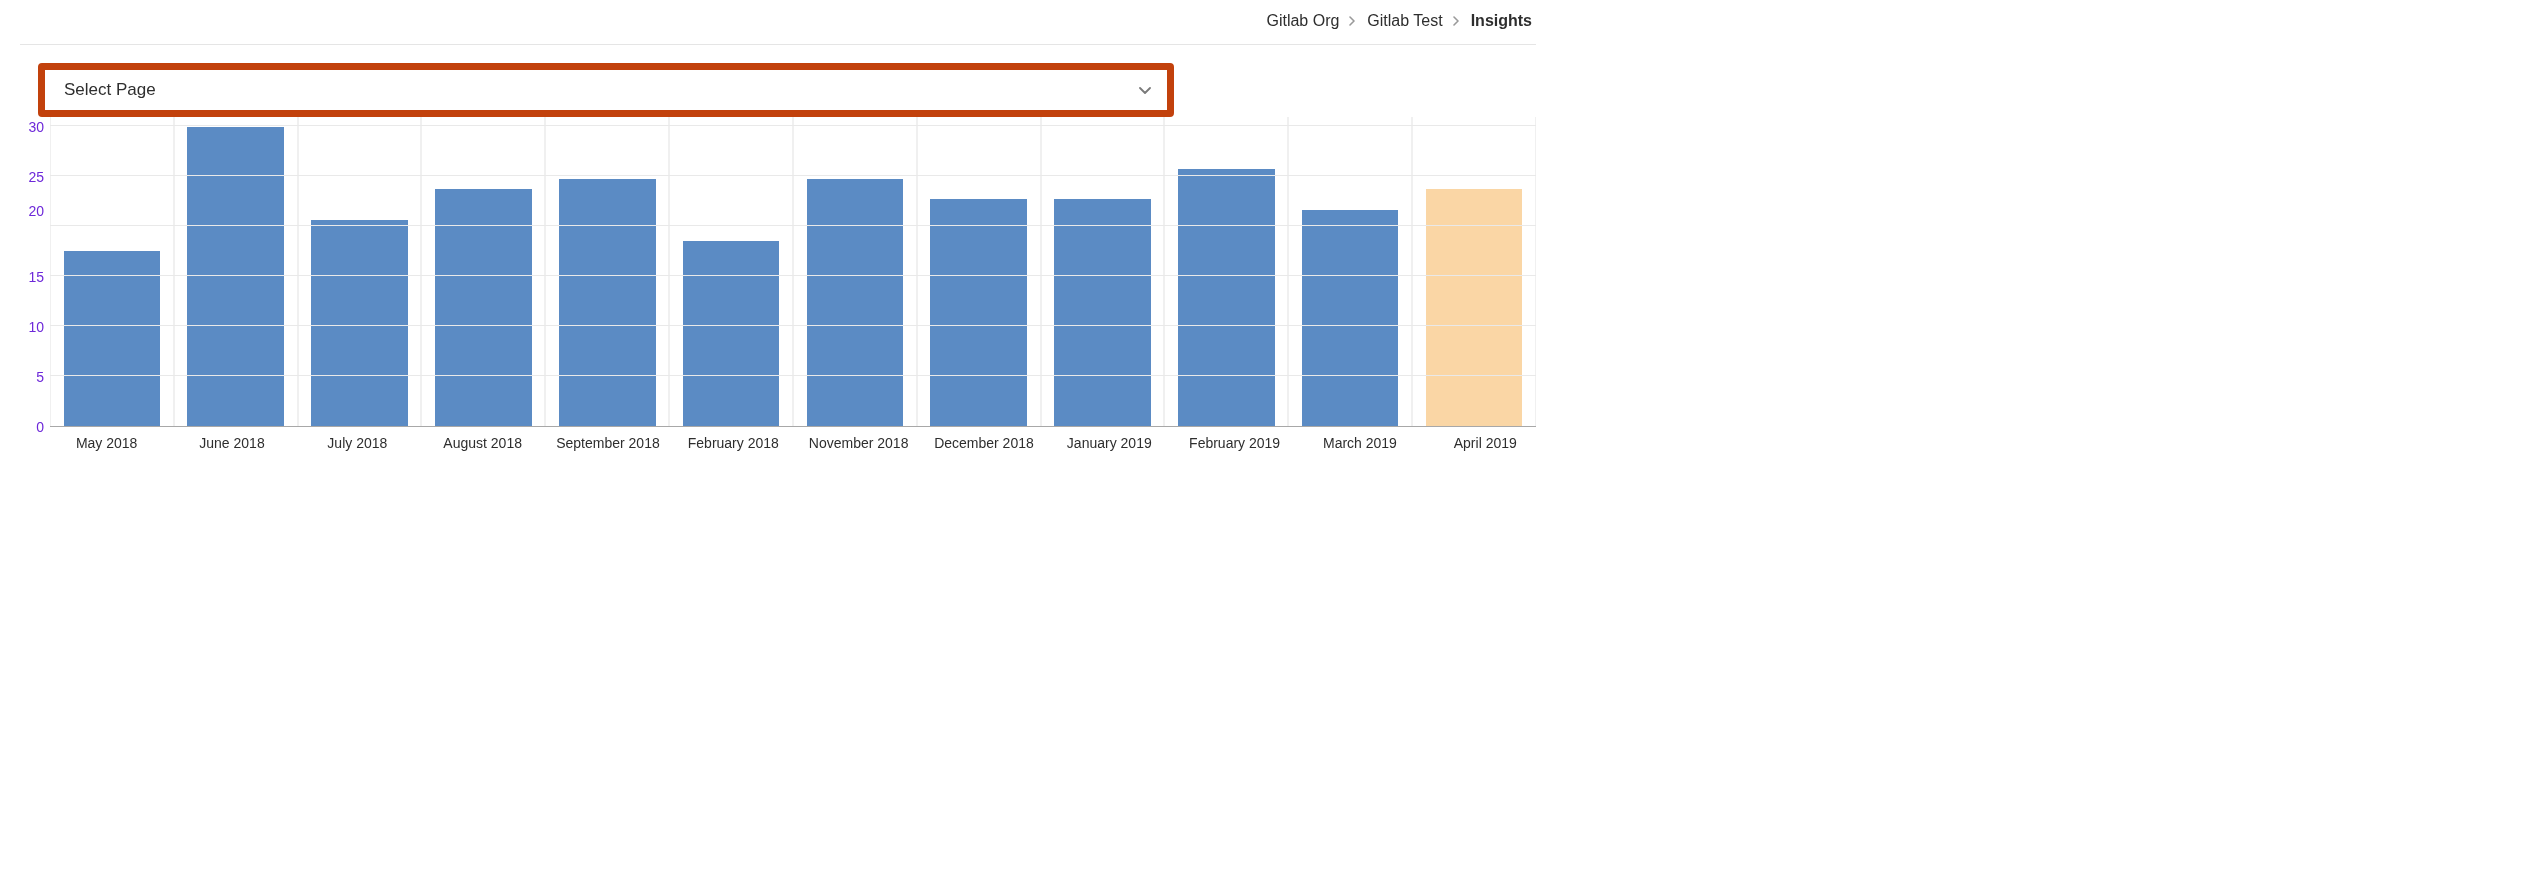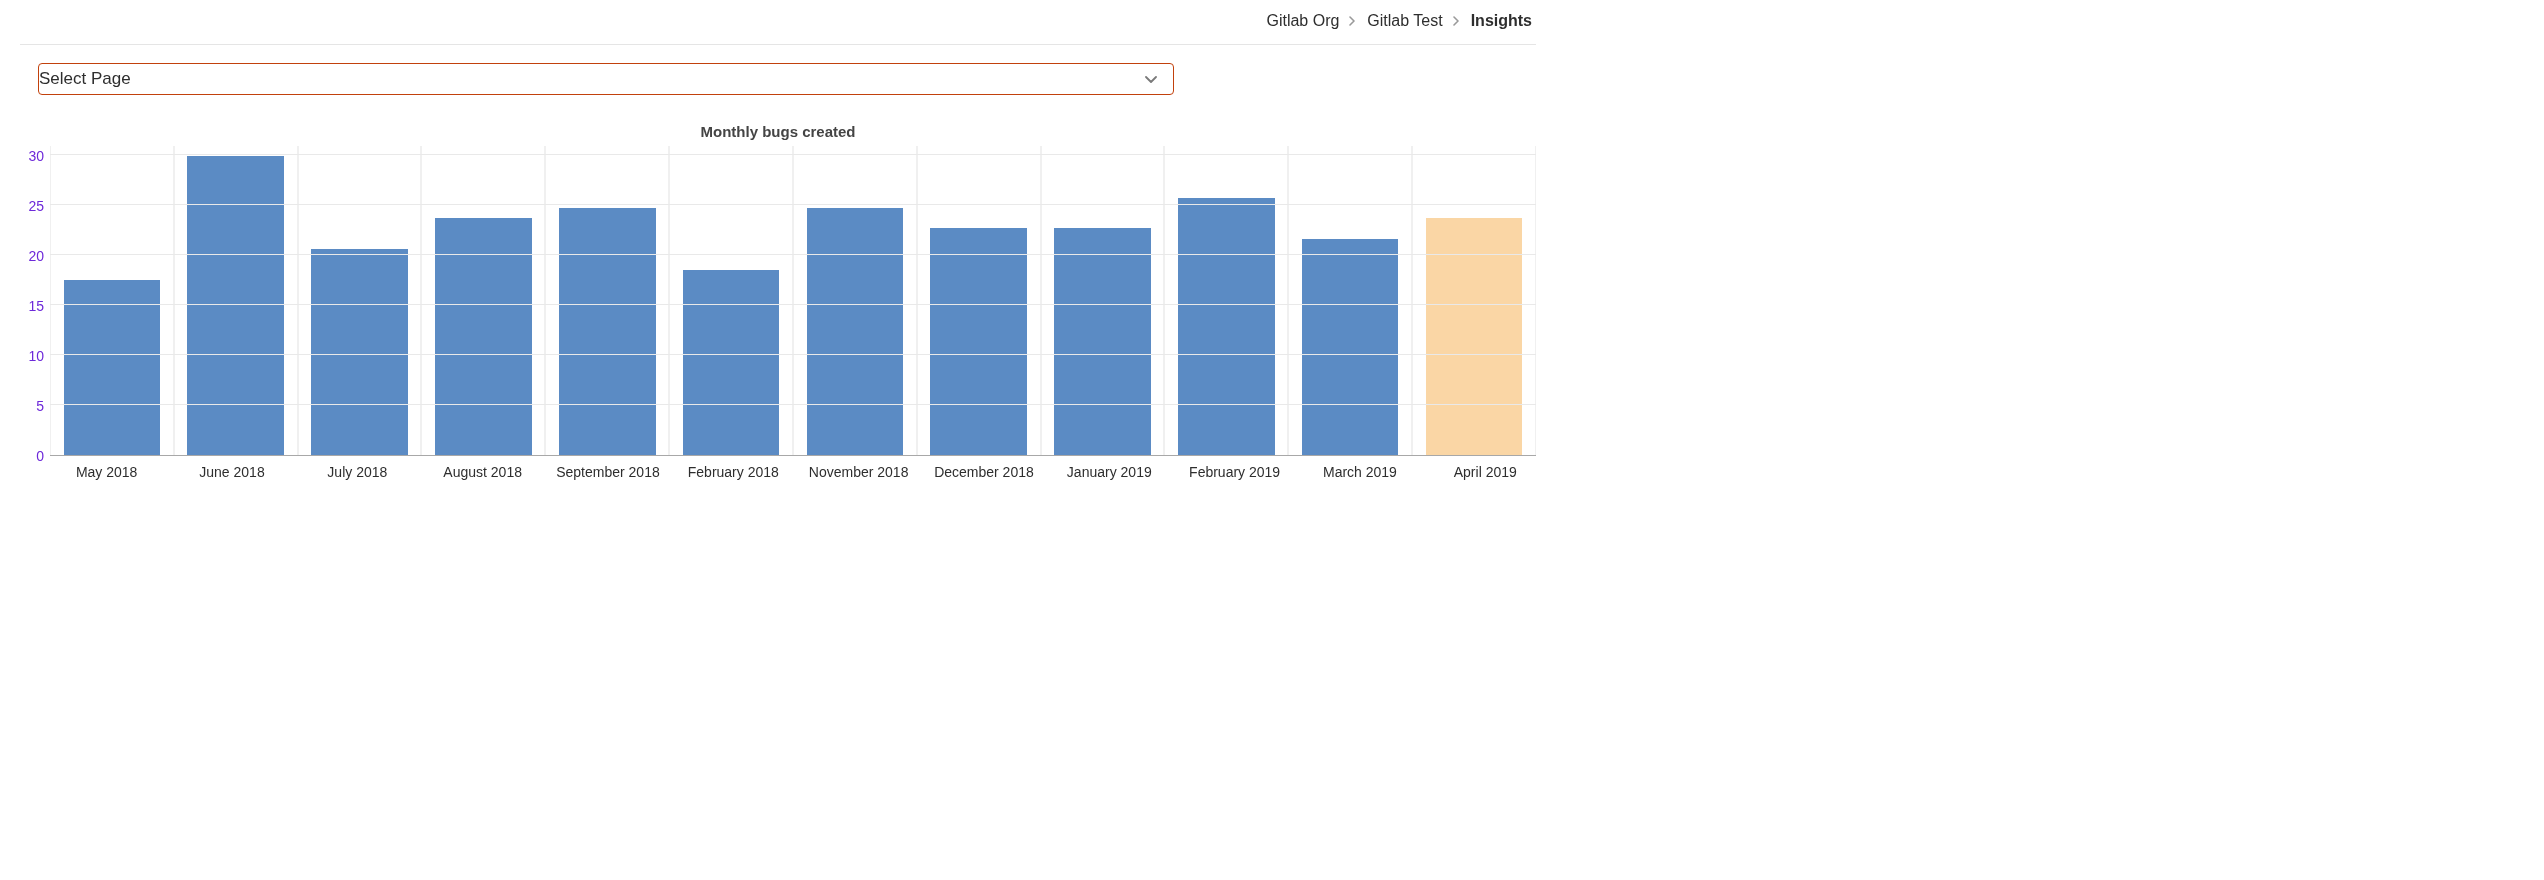--- a/index.html
+++ b/index.html
@@ -39,26 +39,26 @@
     height: 1px;
     background: #e5e5e5;
     margin: 0 12px;
   }
   .select-wrap {
     padding: 18px 0 0 30px;
   }
   .select {
     position: relative;
     width: 1136px;
-    height: 32px;
-    border: 1px solid #c2410c;
+    height: 54px;
+    border: 7px solid #c2410c;
     border-radius: 4px;
     display: flex;
     align-items: center;
-    padding: 0 0;
+    padding: 0 19px;
     cursor: pointer;
     background: #fff;
   }
   .select-label {
     font-size: 17px;
     color: #2e2e2e;
   }
   .select-caret {
     position: absolute;
     right: 16px;
@@ -186,29 +186,28 @@
       <span class="select-label">Select Page</span>
       <span class="select-caret">
         <svg width="12" height="8" viewBox="0 0 12 8">
             <path d="M1 1 L6 6 L11 1" stroke="#7a7a7a" stroke-width="1.8" fill="none" stroke-linecap="round" stroke-linejoin="round"></path>
           </svg>
       </span>
     </div>
   </div>
 
 
-  <div class="chart-subtitle">Monthly bugs created</div>
 
   <div class="chart-area">
     <div class="y-axis" id="y-axis">
         <div class="y-tick" style="bottom: 0px;">0</div>
         <div class="y-tick" style="bottom: 50px;">5</div>
         <div class="y-tick" style="bottom: 100px;">10</div>
         <div class="y-tick" style="bottom: 150px; margin-top: 11px;">15</div>
-        <div class="y-tick" style="bottom: 200px;">20</div>
+        <div class="y-tick" style="bottom: 216px;">20</div>
         <div class="y-tick" style="bottom: 250px;">25</div>
         <div class="y-tick" style="bottom: 300px;">30</div>
       </div>
     <div class="plot" id="plot">
       <div class="bars" id="bars">
           <div class="slot">
             <div class="bar" title="May 2018: 17" style="height: 56.6667%;"></div>
           </div>
           <div class="slot">
             <div class="bar" title="June 2018: 29" style="height: 96.6667%;"></div>

